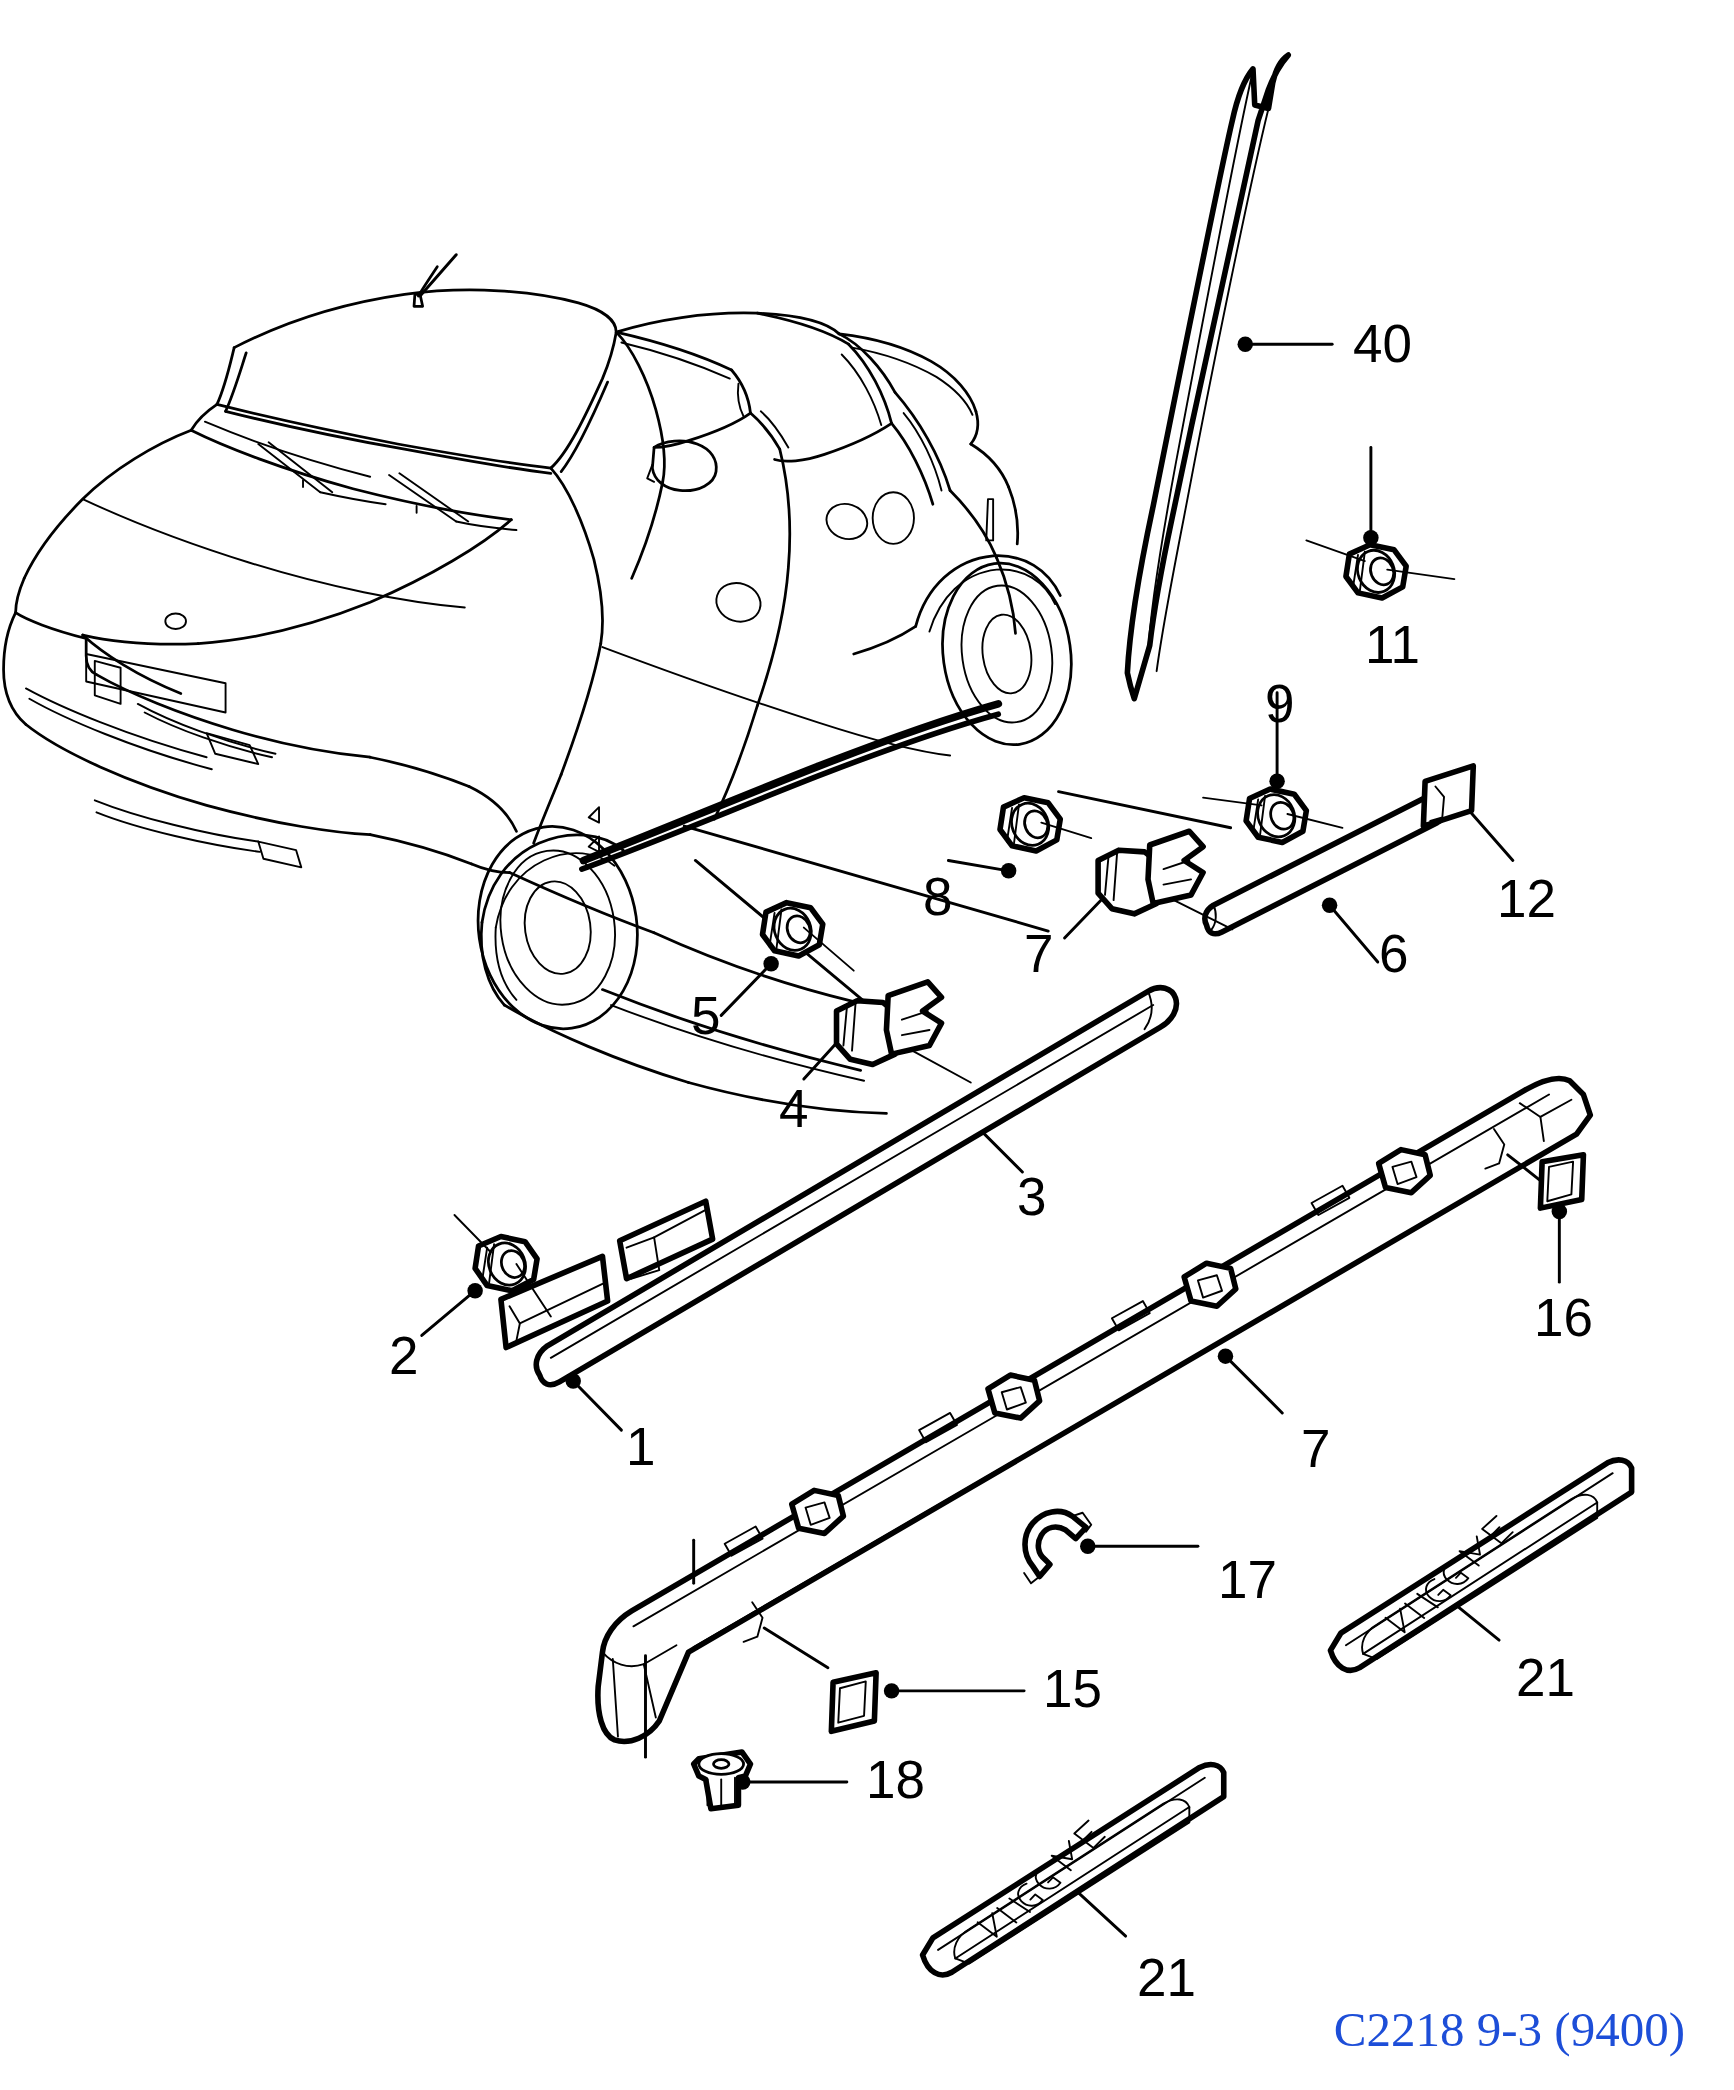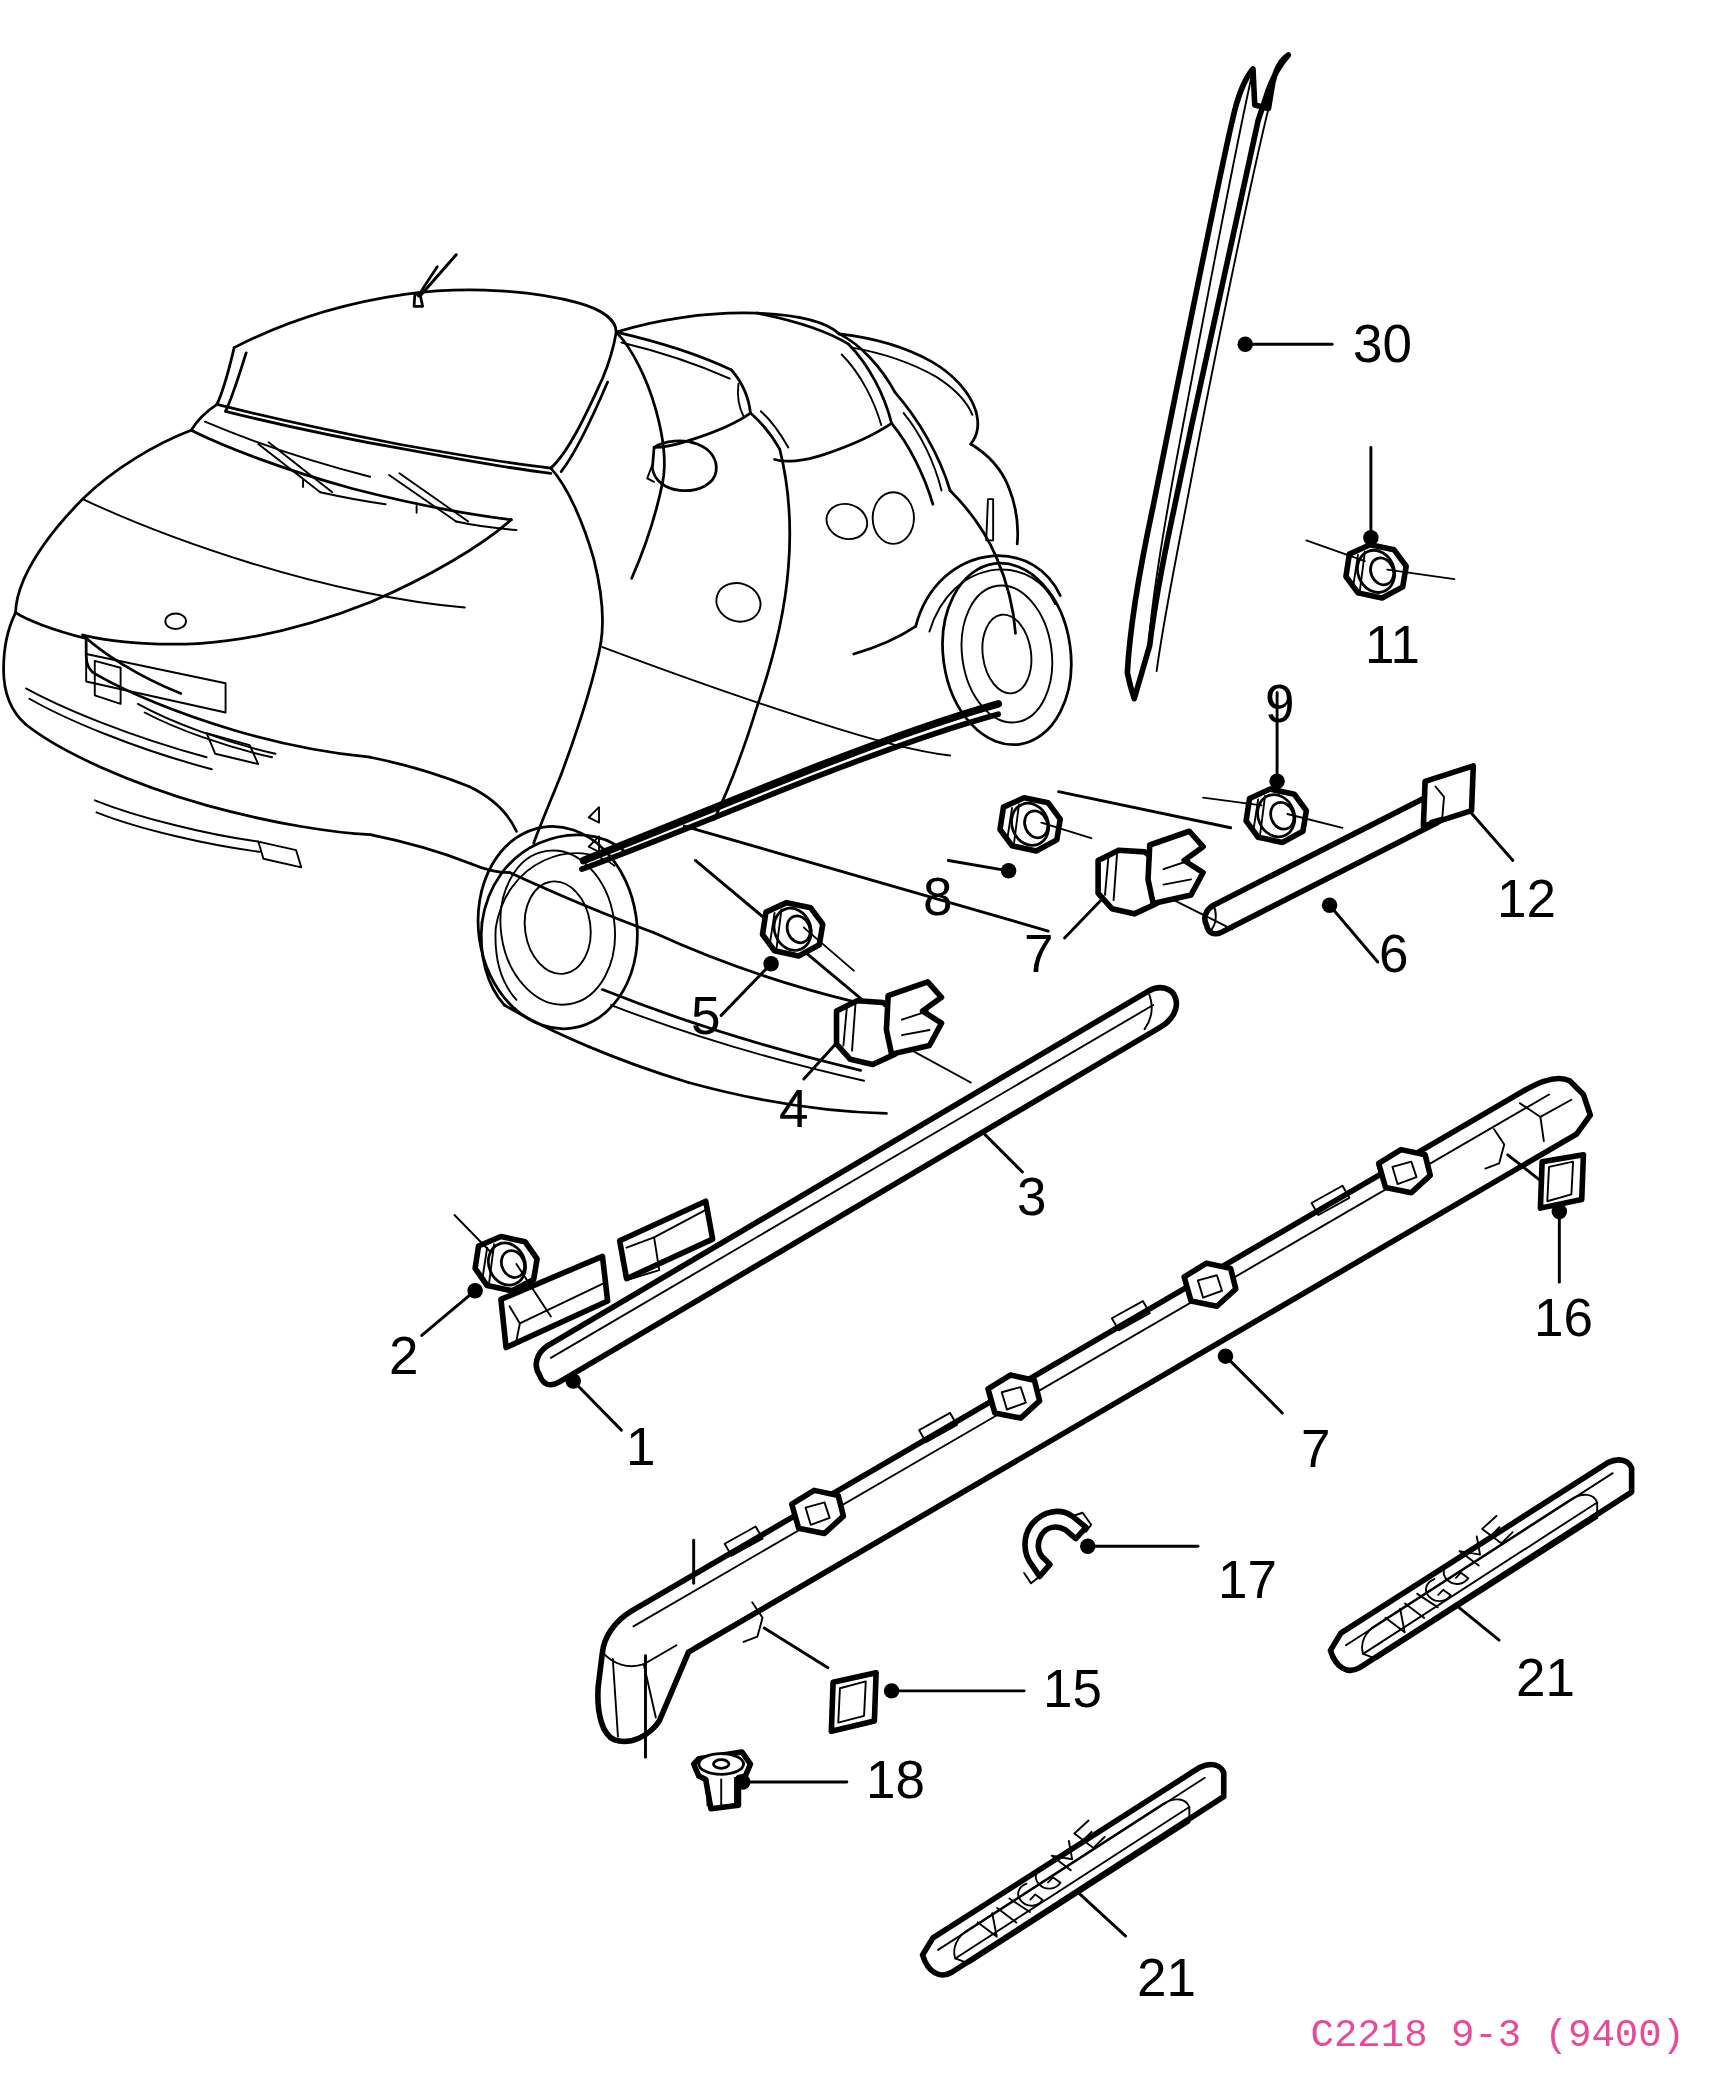--- a/index.html
+++ b/index.html
@@ -32,23 +32,23 @@
     font-size: 53px;
     color: #000000;
     line-height: 1;
     white-space: nowrap;
     user-select: none;
   }
   #footer-code {
     position: absolute;
     right: 50px;
     bottom: 33px;
-    font-family: Liberation Mono, monospace;
-    font-size: 39px;
-    color: #ec4899;
+    font-family: Liberation Serif, serif;
+    font-size: 49px;
+    color: #1d4ed8;
     white-space: nowrap;
   }
 </style>
 </head>
 <body>
 
 <div id="sheet">
 
   <svg id="diagram-svg" viewBox="0 0 2016 2430" xmlns="http://www.w3.org/2000/svg">
     <defs>
@@ -547,20 +547,20 @@
   <div class="callout-num" style="left:1024px; top:927px;">7</div>
   <div class="callout-num" style="left:923px; top:870px;">8</div>
   <div class="callout-num" style="left:1265px; top:677px;">9</div>
   <div class="callout-num" style="left:1497px; top:872px;">12</div>
   <div class="callout-num" style="left:1357px; top:618px;margin-left:8px;">11</div>
   <div class="callout-num" style="left:1301px; top:1422px;">7</div>
   <div class="callout-num" style="left:1043px; top:1662px;">15</div>
   <div class="callout-num" style="left:1534px; top:1291px;">16</div>
   <div class="callout-num" style="left:1218px; top:1518px;margin-top:35px;">17</div>
   <div class="callout-num" style="left:866px; top:1753px;">18</div>
-  <div class="callout-num" style="left:1353px; top:317px;">30</div>
+  <div class="callout-num" style="left:1353px; top:317px;">40</div>
   <div class="callout-num" style="left:1516px; top:1651px;">21</div>
   <div class="callout-num" style="left:1137px; top:1951px;">21</div>
 
   <div id="footer-code">C2218 9-3 (9400)</div>
 
 </div>
 
 
 </body></html>

